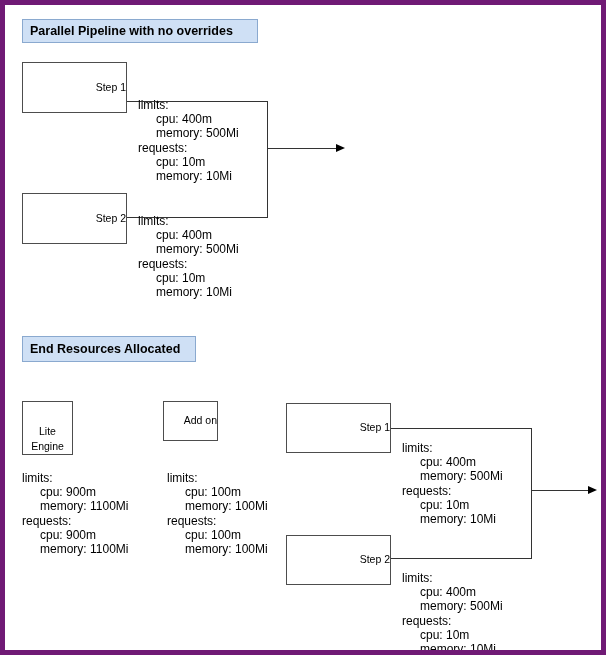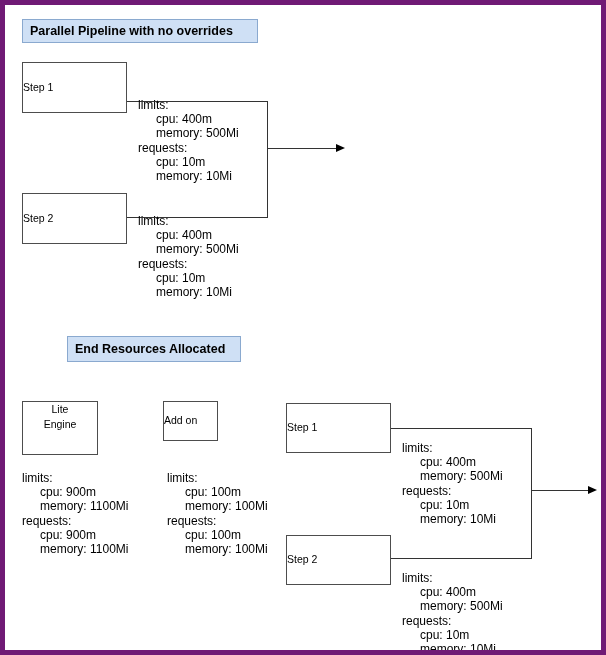--- a/index.html
+++ b/index.html
@@ -33,21 +33,21 @@
     white-space: nowrap;
   }
   
   .node {
     position: absolute;
     border: 1.4px solid #4d4d4d;
     background: #ffffff;
     box-sizing: border-box;
     display: flex;
     align-items: center;
-    justify-content: flex-start;
+    justify-content: flex-end;
     text-align: center;
     font-size: 10.5px;
     color: #000000;
     line-height: 1.45;
   }
   .node span { display: block; }
   
   .spec {
     position: absolute;
     font-size: 12px;
@@ -114,25 +114,25 @@
 
   <div class="spec" style="left:133px; top:209px;">
     <span class="k">limits:</span>
     <span class="v">cpu: 400m</span>
     <span class="v">memory: 500Mi</span>
     <span class="k">requests:</span>
     <span class="v">cpu: 10m</span>
     <span class="v">memory: 10Mi</span>
   </div>
 
-  <div class="section-title" style="left:17px; top:331px; width:174px; height:26px;margin-left:45px;">
+  <div class="section-title" style="left:17px; top:331px; width:174px; height:26px;">
     <span>End Resources Allocated</span>
   </div>
 
-  <div class="node" style="left:17px; top:396px; width:76px; height:54px; flex-direction:column;">
+  <div class="node" style="left:17px; top:396px; width:51px; height:54px; flex-direction:column;">
     <span>Lite</span>
     <span>Engine</span>
   </div>
 
   <div class="spec" style="left:17px; top:466px;">
     <span class="k">limits:</span>
     <span class="v">cpu: 900m</span>
     <span class="v">memory: 1100Mi</span>
     <span class="k">requests:</span>
     <span class="v">cpu: 900m</span>

